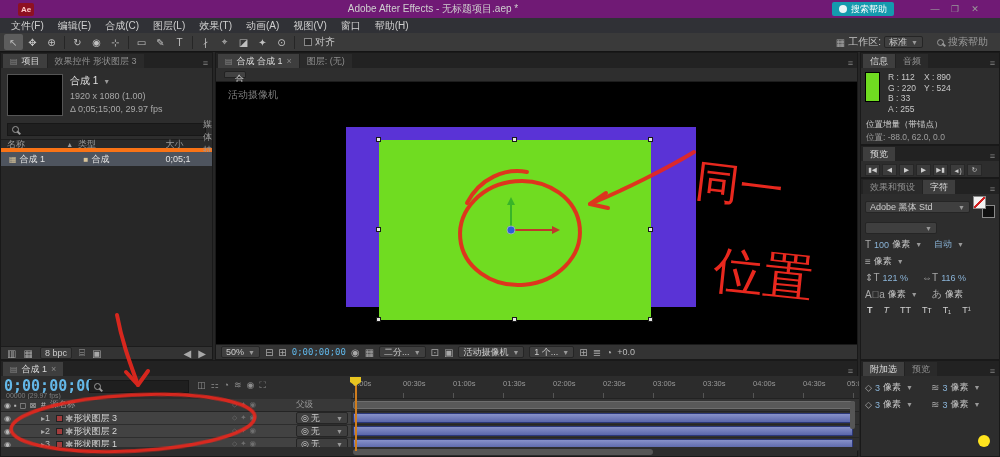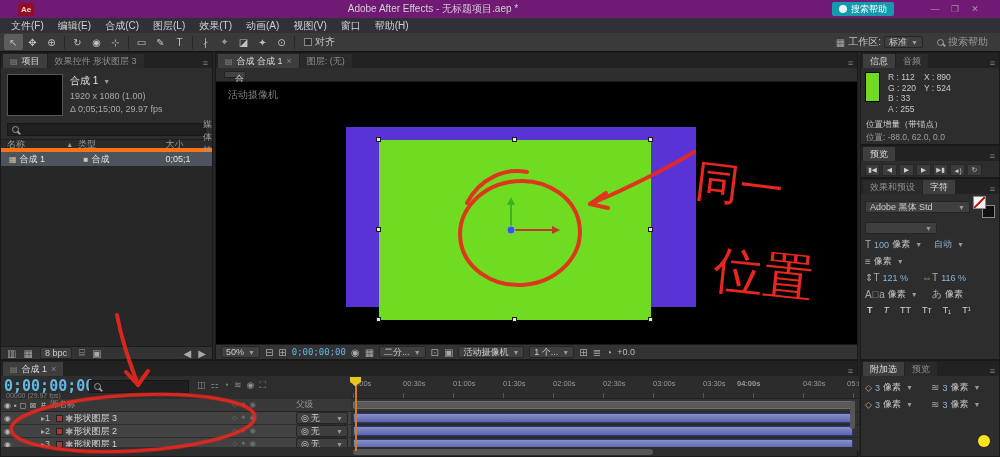--- a/index.html
+++ b/index.html
@@ -554,21 +554,21 @@
     </div>
     <div id="tl-ruler">
       <span class="rlab" style="left:2px;">0:00s</span>
       <span class="rlab" style="left:52px;">00:30s</span>
       <span class="rlab" style="left:102px;">01:00s</span>
       <span class="rlab" style="left:152px;">01:30s</span>
       <span class="rlab" style="left:202px;">02:00s</span>
       <span class="rlab" style="left:252px;">02:30s</span>
       <span class="rlab" style="left:302px;">03:00s</span>
       <span class="rlab" style="left:352px;">03:30s</span>
-      <span class="rlab" style="left:386px;font-weight:bold;">04:00s</span>
+      <span class="rlab" style="left:402px;">04:00s</span>
       <span class="rlab" style="left:452px;">04:30s</span>
       <span class="rlab" style="left:496px;">05:00s</span>
       <span class="rtick" style="left:2px;"></span>
         <span class="rtick" style="left:52px;"></span>
       <span class="rtick" style="left:102px;"></span>
         <span class="rtick" style="left:152px;"></span>
       <span class="rtick" style="left:202px;"></span>
         <span class="rtick" style="left:252px;"></span>
       <span class="rtick" style="left:302px;"></span>
         <span class="rtick" style="left:352px;"></span>

